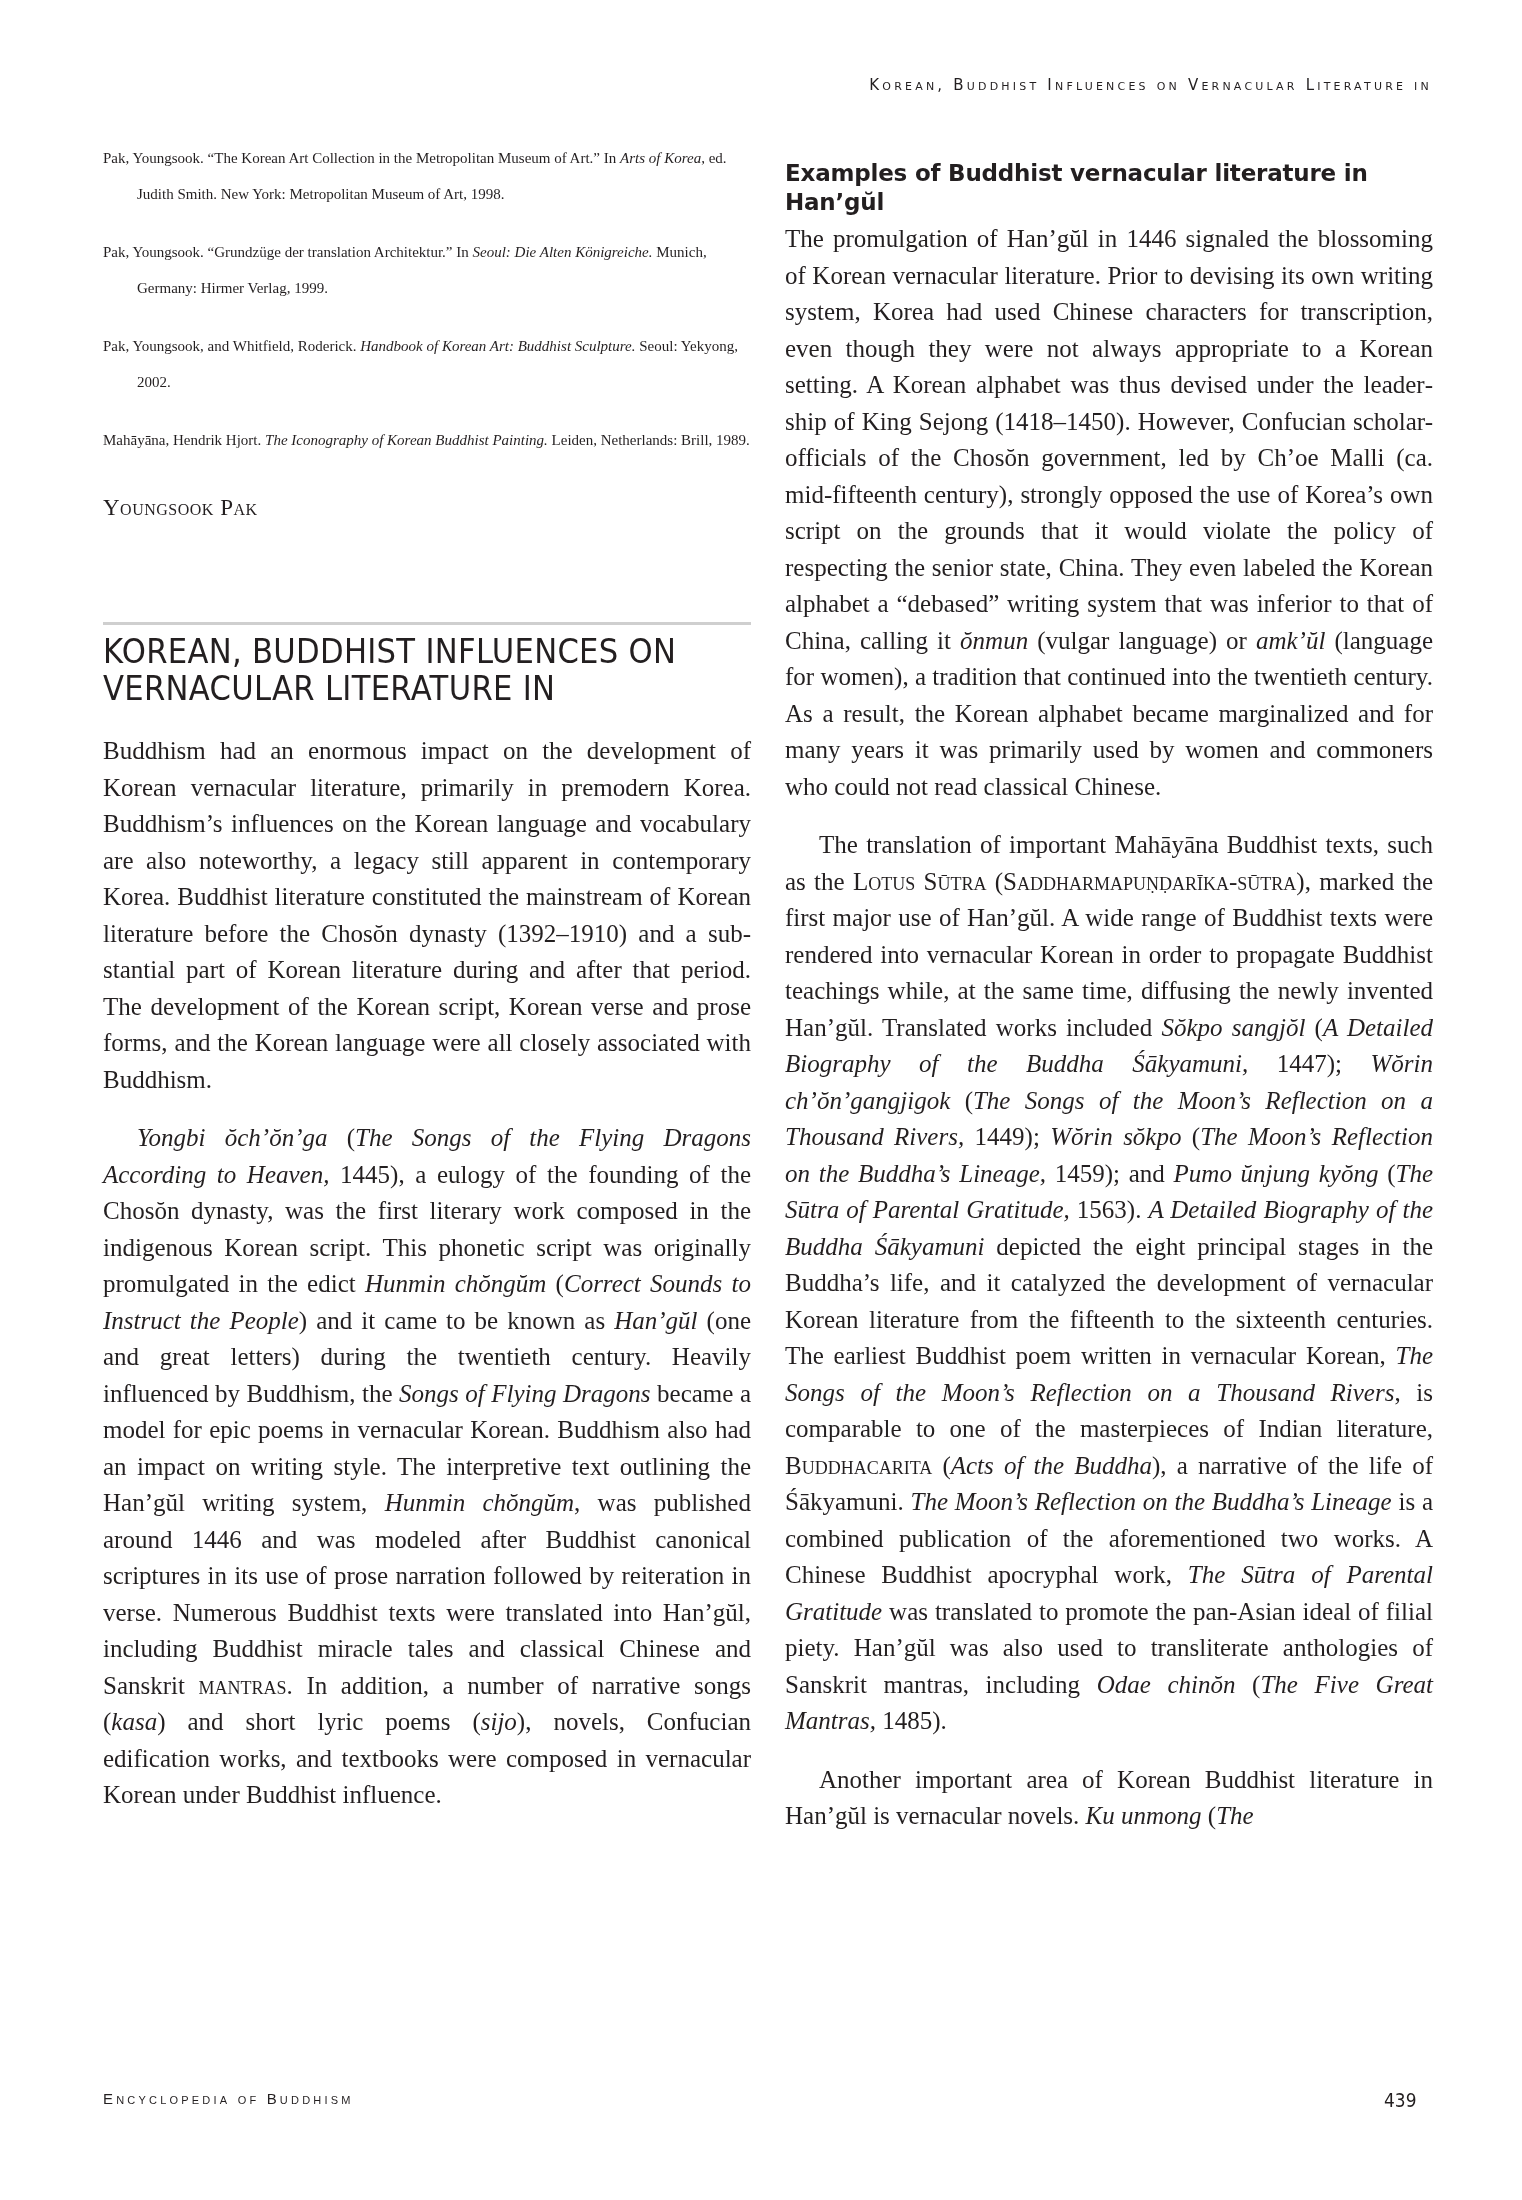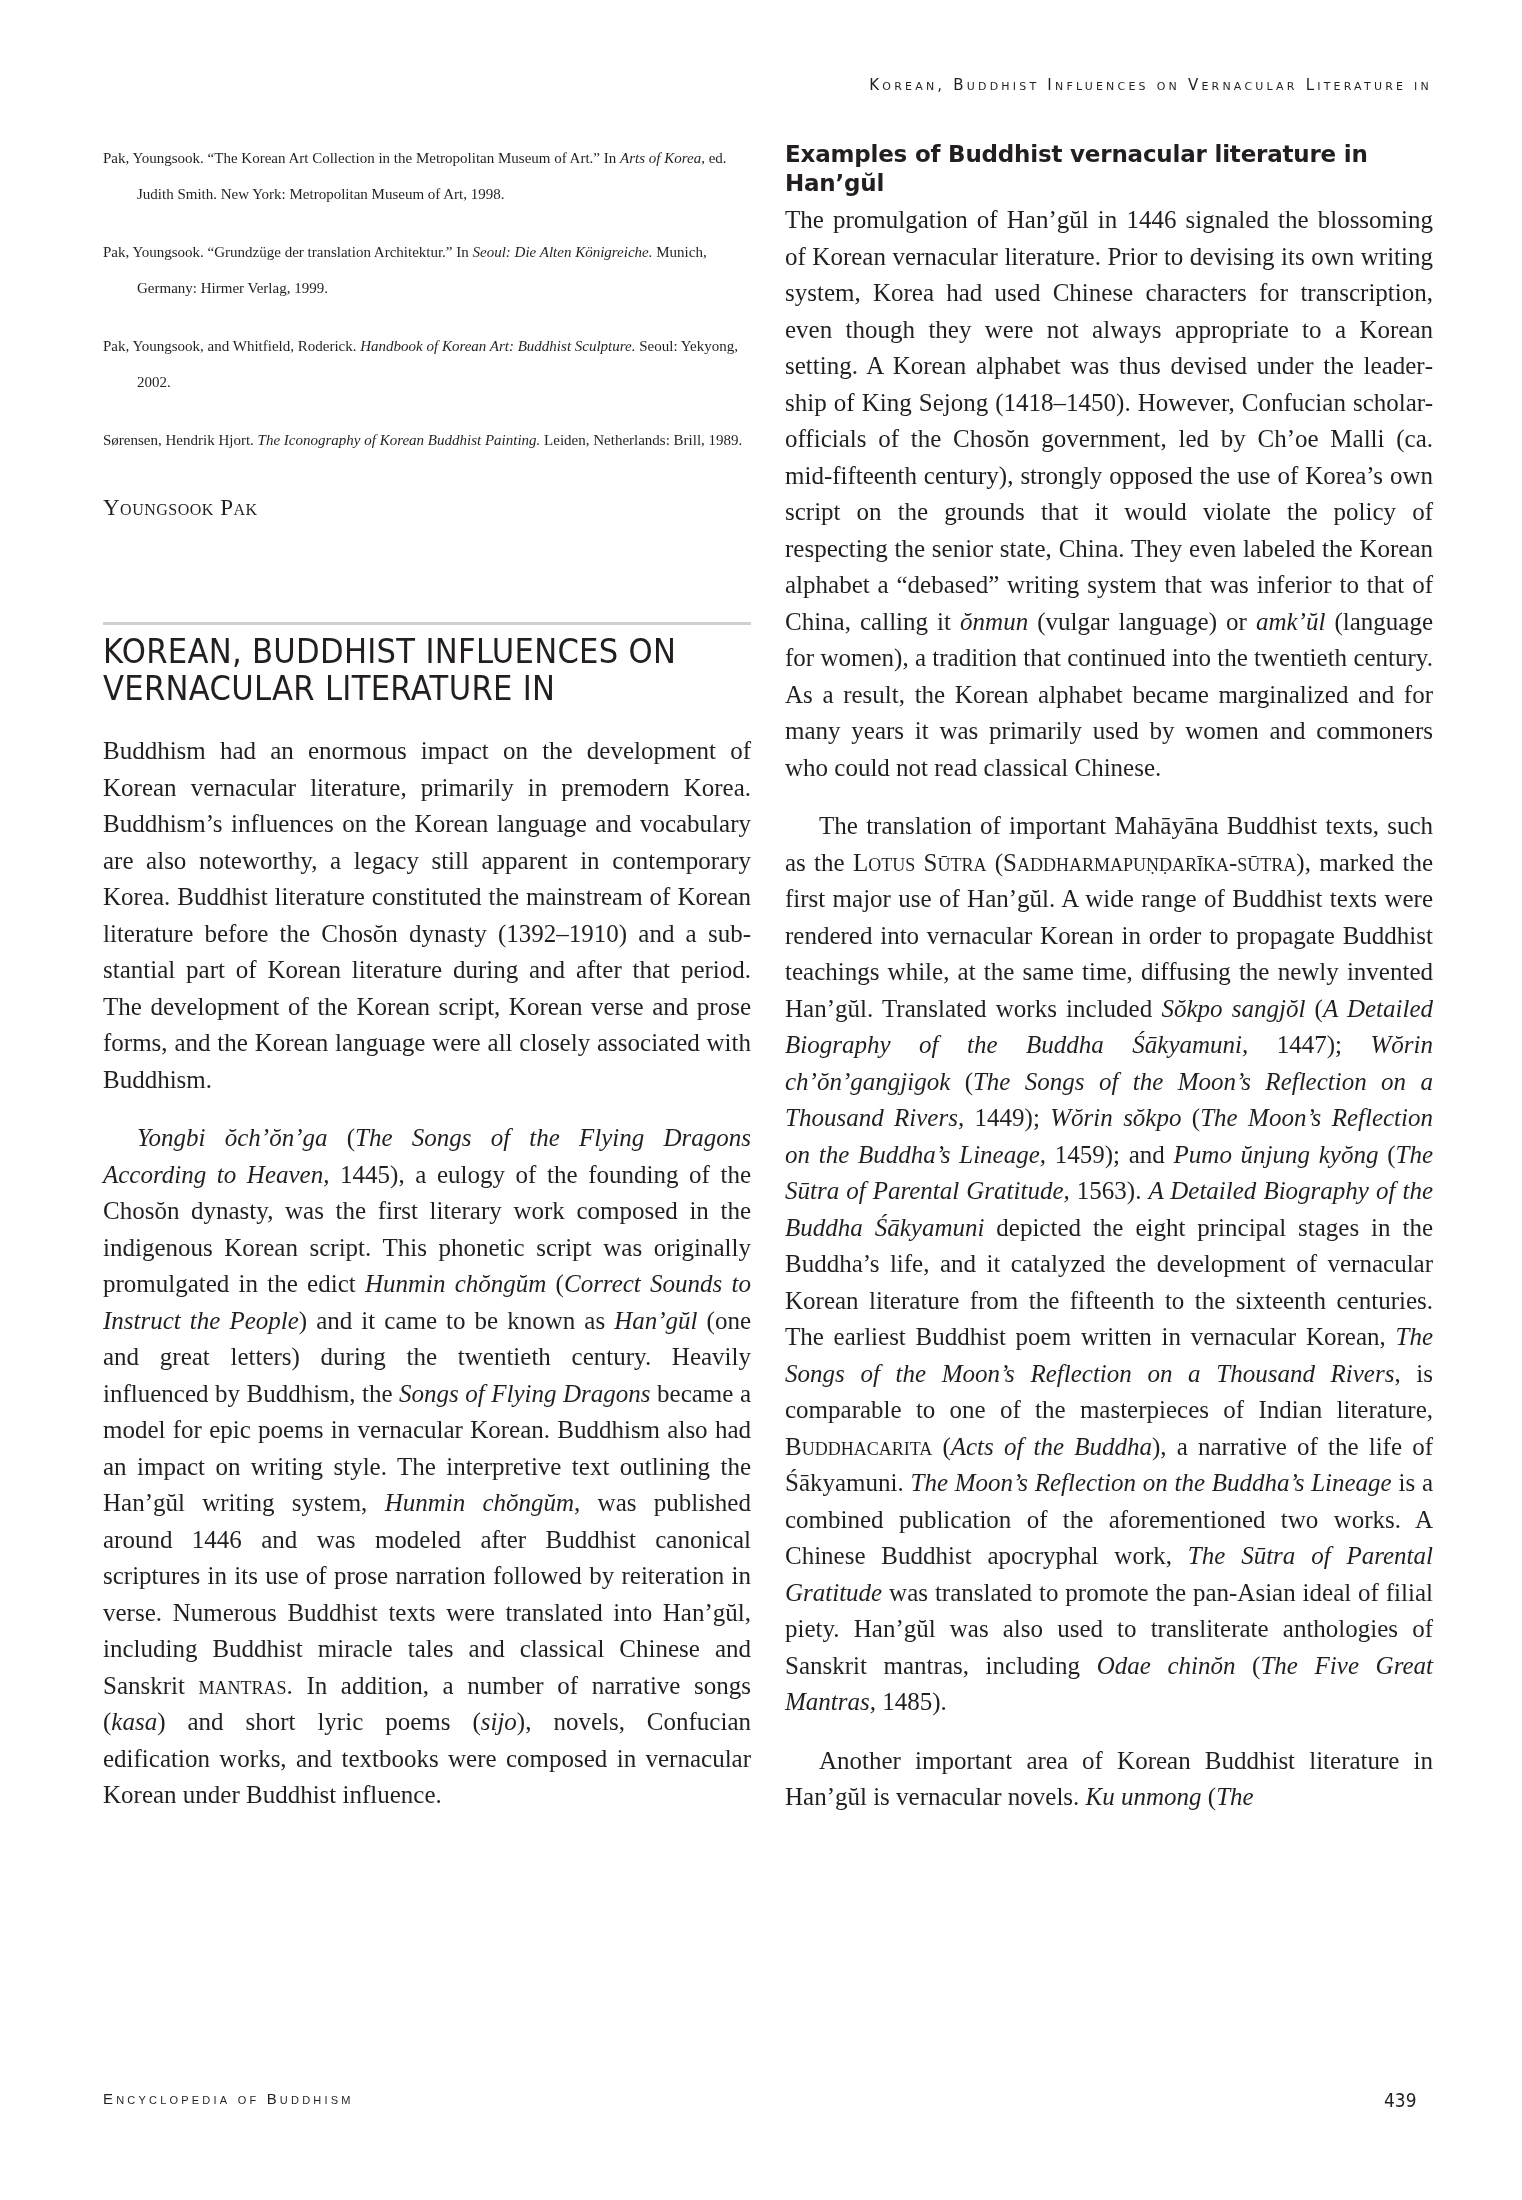--- a/index.html
+++ b/index.html
@@ -11,21 +11,21 @@
   .running-head {
     position: absolute; top: 76px; right: 90px;
     font-family: "DejaVu Sans", "Liberation Sans", sans-serif;
     font-size: 15px; letter-spacing: 3.2px; font-variant: small-caps;
     text-transform: none; color: #231f20;
   }
   .col {
     position: absolute; top: 140px; width: 648px;
   }
   .col-left { left: 103px; }
-  .col-right { left: 785px; width: 648px; }
+  .col-right { left: 785px; width: 648px; margin-top: 19px; }
 
   .bib-entry {
     font-size: 15px; line-height: 36px;
     padding-left: 34px; text-indent: -34px;
     margin: 0 0 22px 0; text-align: left;
   }
   .author-sig {
     font-size: 23px; font-variant: small-caps;
     letter-spacing: 0.5px; margin: 32px 0 0 0; line-height: 36px;
   }
@@ -66,21 +66,21 @@
 </head>
 <body>
 
 <div class="running-head">Korean, Buddhist Influences on Vernacular Literature in</div>
 
 <div class="col col-left">
   <div>
     <p class="bib-entry"><span>Pak, Youngsook. “The Korean Art Collection in the Metropolitan Museum of Art.” In </span><span class="it">Arts of Korea</span><span>, ed. Judith Smith. New York: Metropolitan Museum of Art, 1998.</span></p>
     <p class="bib-entry"><span>Pak, Youngsook. “Grundzüge der translation Architektur.” In </span><span class="it">Seoul: Die Alten Königreiche.</span><span> Munich, Germany: Hirmer Verlag, 1999.</span></p>
     <p class="bib-entry"><span>Pak, Youngsook, and Whitfield, Roderick. </span><span class="it">Handbook of Korean Art: Buddhist Sculpture.</span><span> Seoul: Yekyong, 2002.</span></p>
-    <p class="bib-entry"><span>Sørensen, Hendrik Hjort. </span><span class="it">The Iconography of Korean Buddhist Painting.</span><span> Leiden, Netherlands: Brill, 1989.</span></p>
+    <p class="bib-entry"><span>Mahāyāna, Hendrik Hjort. </span><span class="it">The Iconography of Korean Buddhist Painting.</span><span> Leiden, Netherlands: Brill, 1989.</span></p>
   </div>
   <div class="author-sig">Youngsook Pak</div>
 
   <div class="rule"></div>
   <h1 class="entry-title">KOREAN, BUDDHIST INFLUENCES ON VERNACULAR LITERATURE IN</h1>
 
   <p class="para"><span>Buddhism had an enormous impact on the develop­ment of Korean vernacular literature, primarily in pre­modern Korea. Buddhism’s influences on the Korean language and vocabulary are also noteworthy, a legacy still apparent in contemporary Korea. Buddhist litera­ture constituted the mainstream of Korean literature before the Chosŏn dynasty (1392–1910) and a sub­stantial part of Korean literature during and after that period. The development of the Korean script, Korean verse and prose forms, and the Korean language were all closely associated with Buddhism.</span></p>
   <div class="para-gap"></div>
   <p class="para indent"><span class="it">Yongbi ŏch’ŏn’ga</span><span> (</span><span class="it">The Songs of the Flying Dragons According to Heaven,</span><span> 1445), a eulogy of the founding of the Chosŏn dynasty, was the first literary work com­posed in the indigenous Korean script. This phonetic script was originally promulgated in the edict </span><span class="it">Hunmin chŏngŭm</span><span> (</span><span class="it">Correct Sounds to Instruct the People</span><span>) and it came to be known as </span><span class="it">Han’gŭl</span><span> (one and great letters) during the twentieth century. Heavily influenced by Buddhism, the </span><span class="it">Songs of Flying Dragons</span><span> became a model for epic poems in vernacular Korean. Buddhism also had an impact on writing style. The interpretive text outlining the Han’gŭl writing system, </span><span class="it">Hunmin chŏngŭm</span><span>, was published around 1446 and was mod­eled after Buddhist canonical scriptures in its use of prose narration followed by reiteration in verse. Nu­merous Buddhist texts were translated into Han’gŭl, including Buddhist miracle tales and classical Chinese and Sanskrit </span><span class="sc">mantras</span><span>. In addition, a number of narrative songs (</span><span class="it">kasa</span><span>) and short lyric poems (</span><span class="it">sijo</span><span>), novels, Confucian edification works, and textbooks were composed in vernacular Korean under Buddhist influence.</span></p>
 </div>

